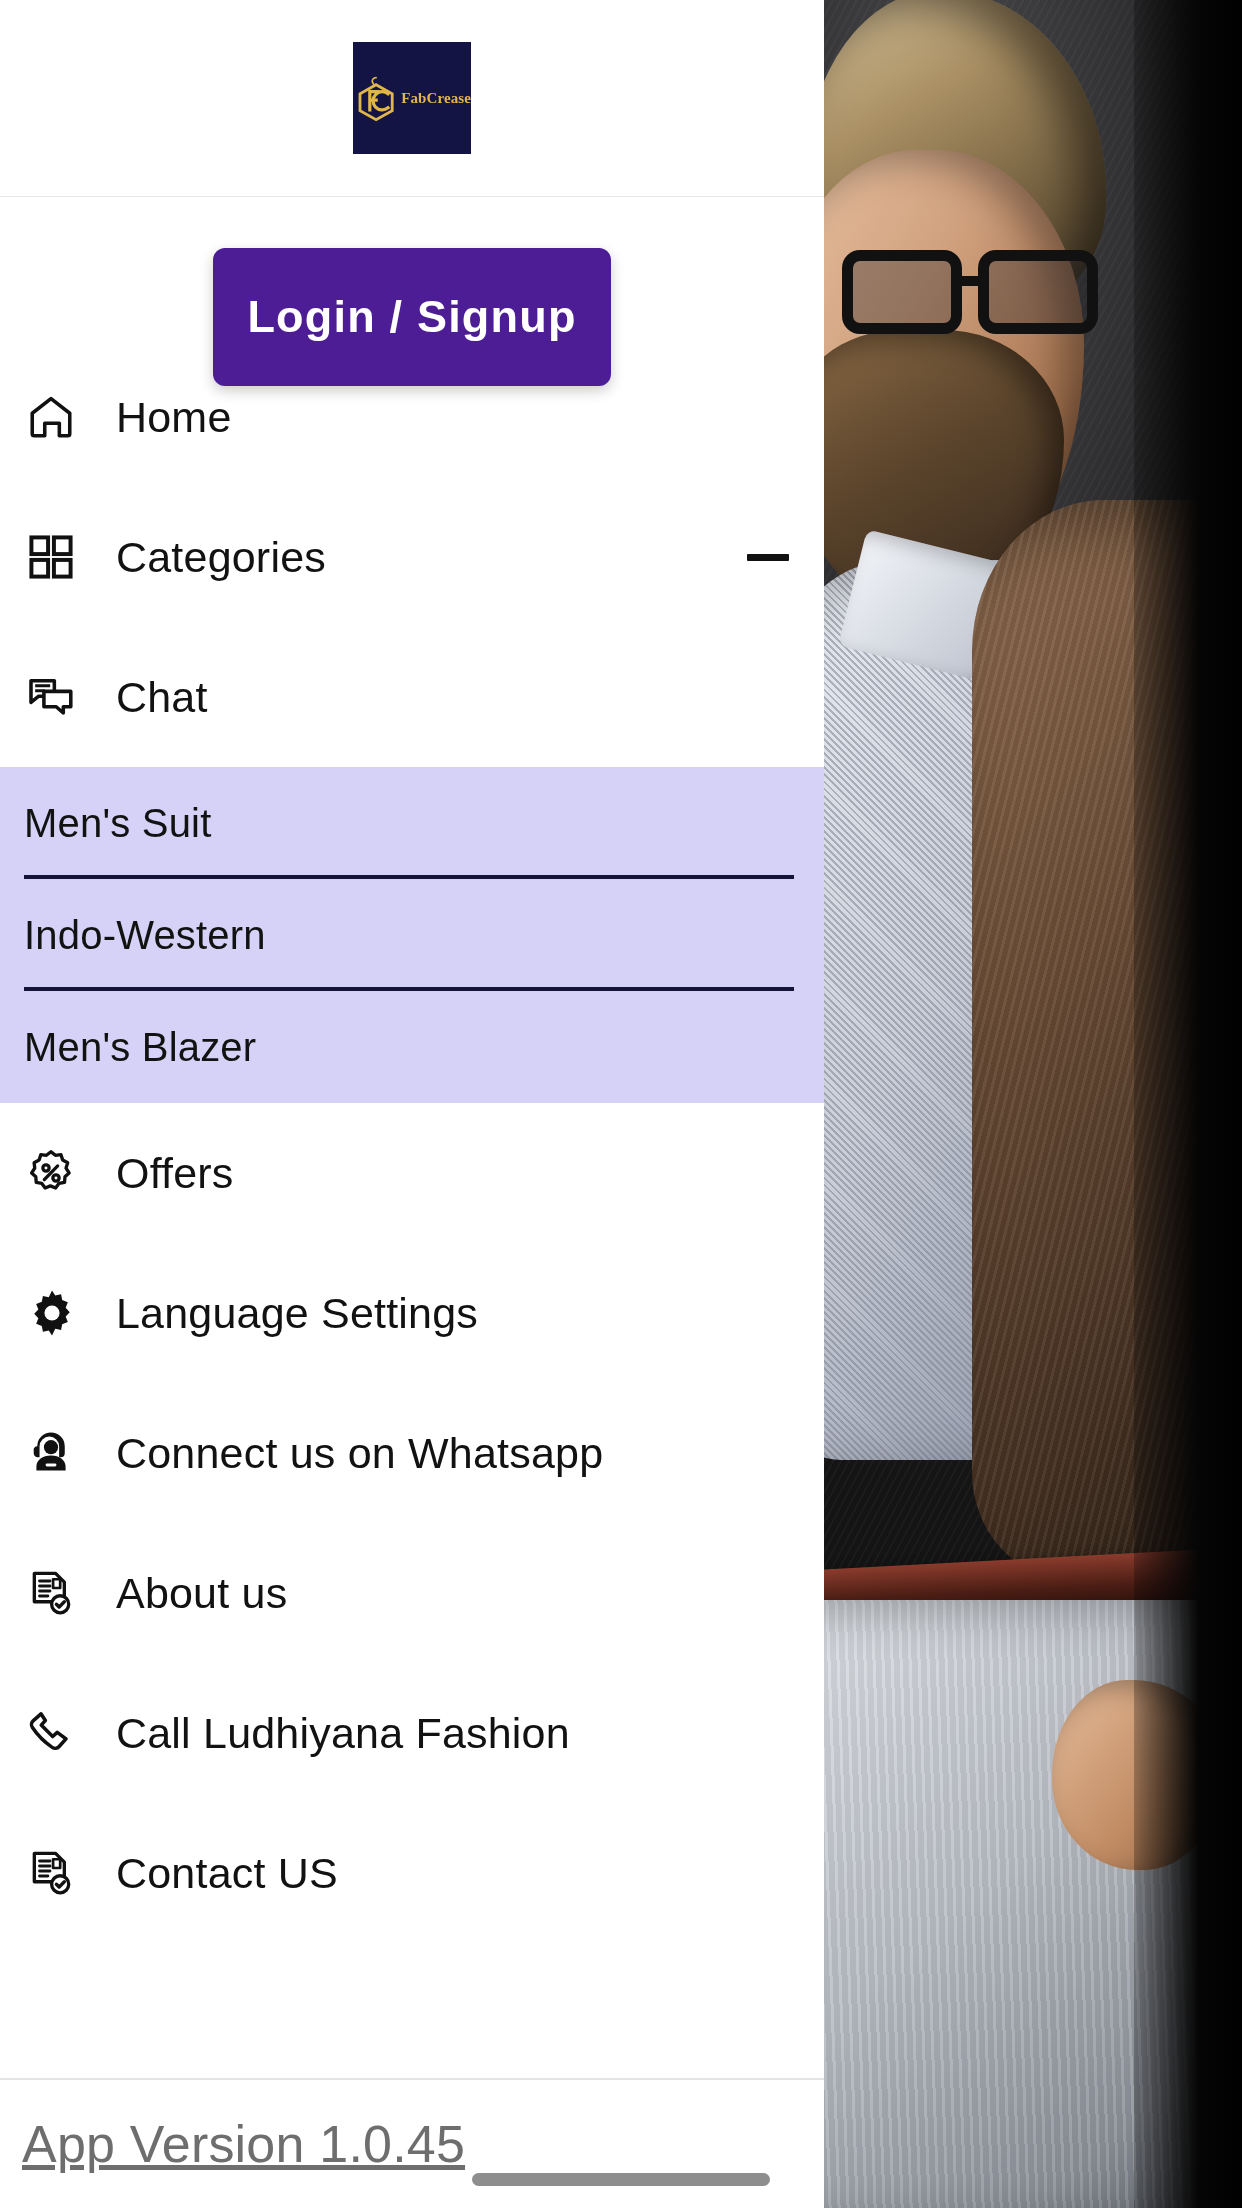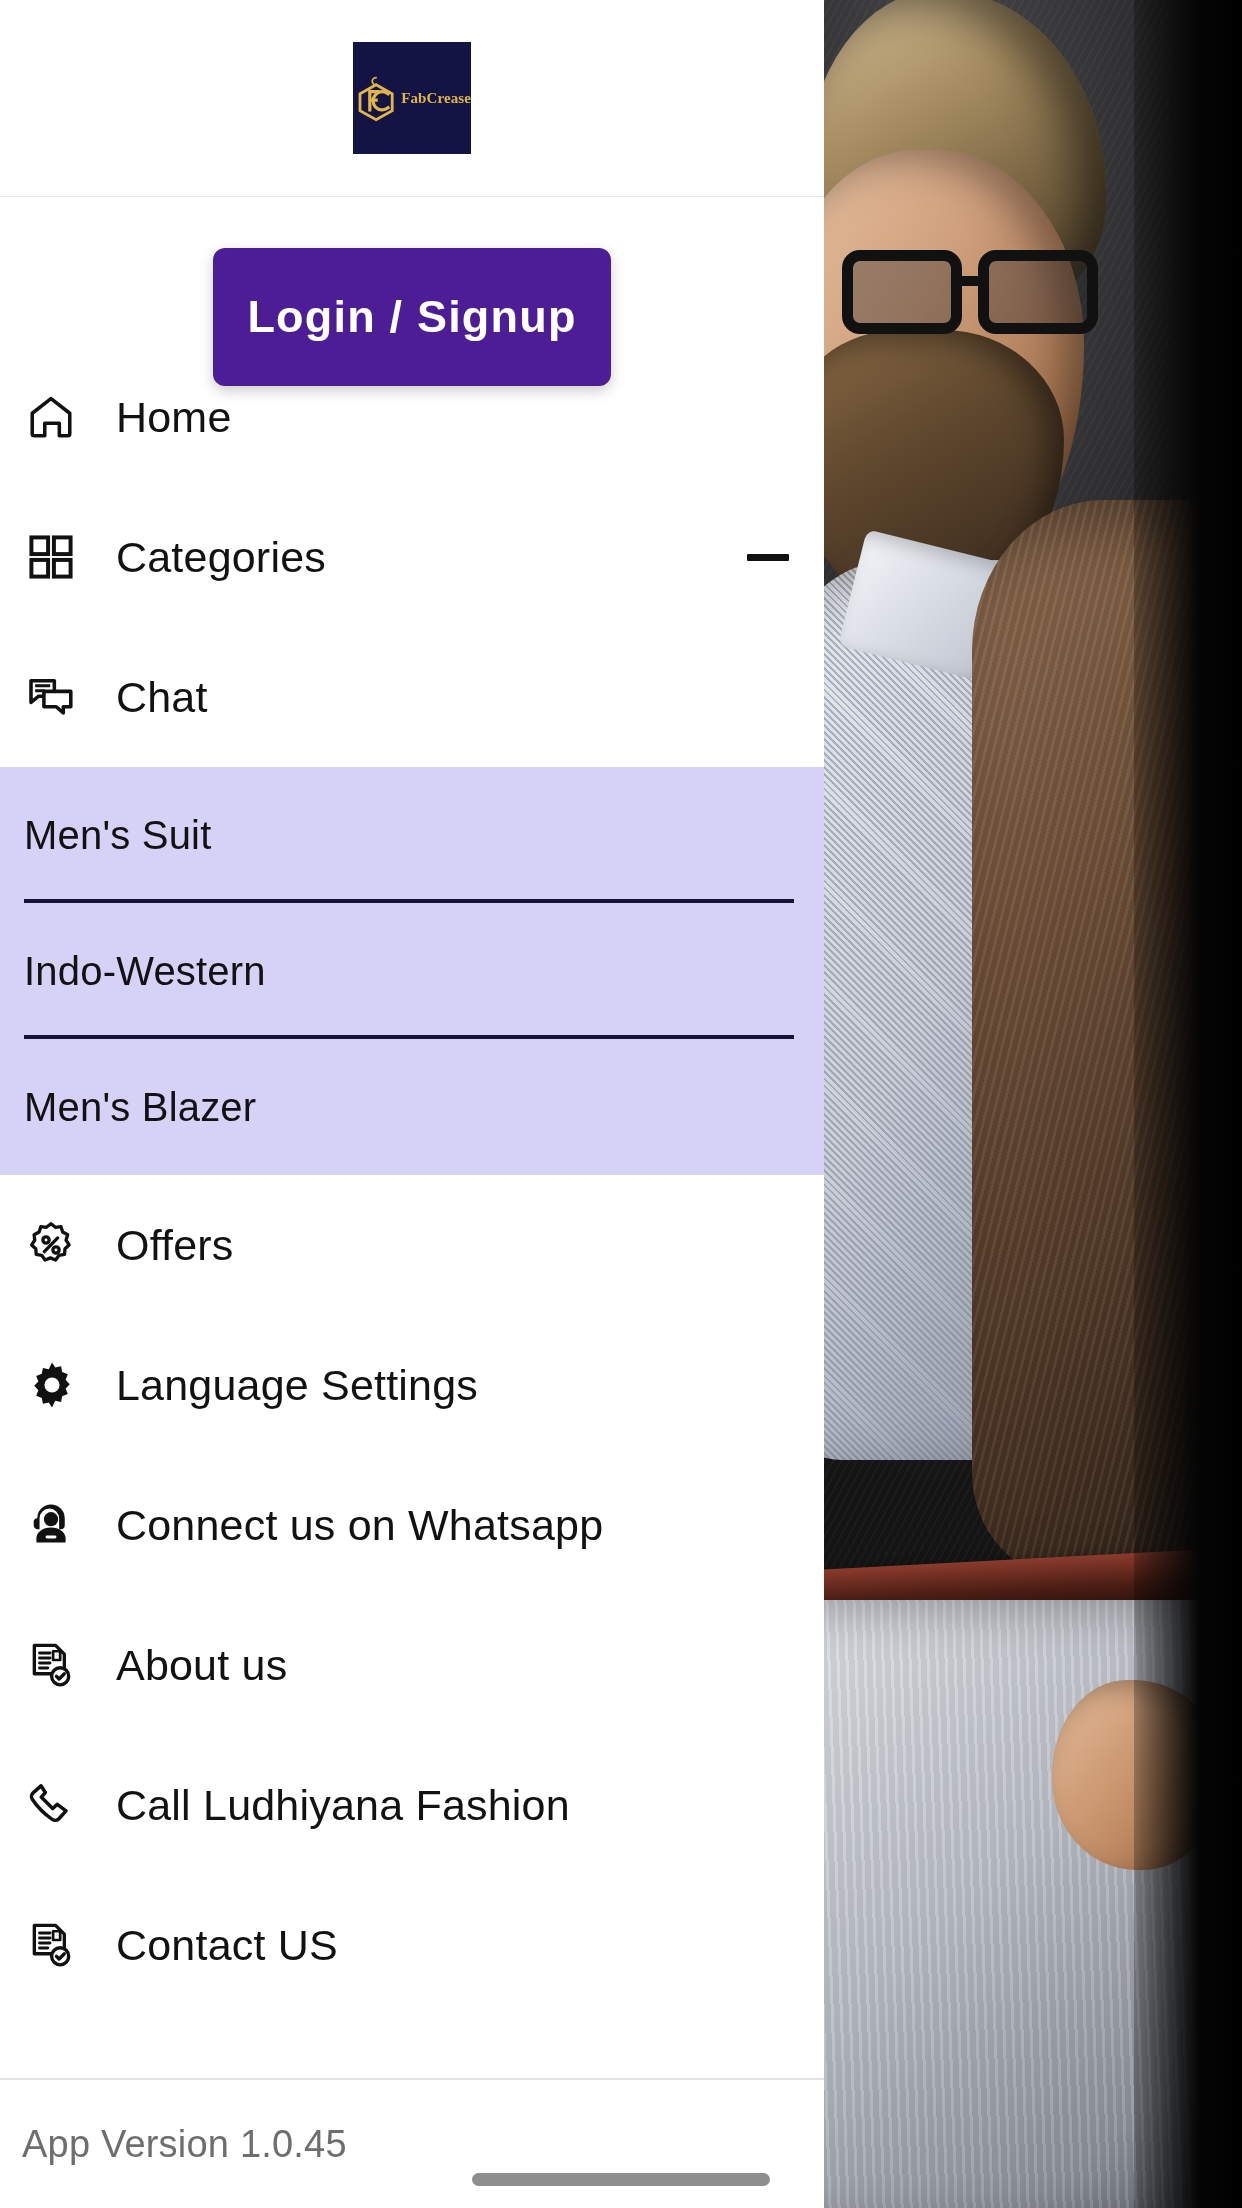--- a/index.html
+++ b/index.html
@@ -188,21 +188,21 @@
     margin-left:auto;
     width:60px; display:flex; align-items:center; justify-content:center;
   }
   .minus-bar {
     width:42px; height:7px; background:#111; border-radius:1px;
   }
 
   
   .submenu { background:#d6d2f7; }
   .sub-row {
-    height:136px;
+    height:112px;
     display:flex; align-items:center;
     padding:0 24px;
     position:relative;
     cursor:pointer;
   }
   .sub-row .sep {
     position:absolute; left:24px; right:30px; bottom:0;
     height:4px; background:#151438;
   }
   .sub-row:last-child .sep { display:none; }
@@ -212,21 +212,21 @@
 
   
   .footer-divider { height:2px; background:#e4e4e4; }
   .footer {
     height:128px;
     display:flex; align-items:center;
     padding:0 22px;
     background:#fff;
   }
   .footer-text {
-    font-size:38px; color:#6e6e6e; letter-spacing:.2px;
+    font-size:52px; color:#6e6e6e; letter-spacing:.2px;text-decoration:underline;
   }
   .home-indicator {
     position:absolute; left:50%; transform:translateX(-50%);
     bottom:22px;
     width:298px; height:13px;
     background:#8e8e8e; border-radius:8px;
   }
 </style>
 </head>
 <body>

